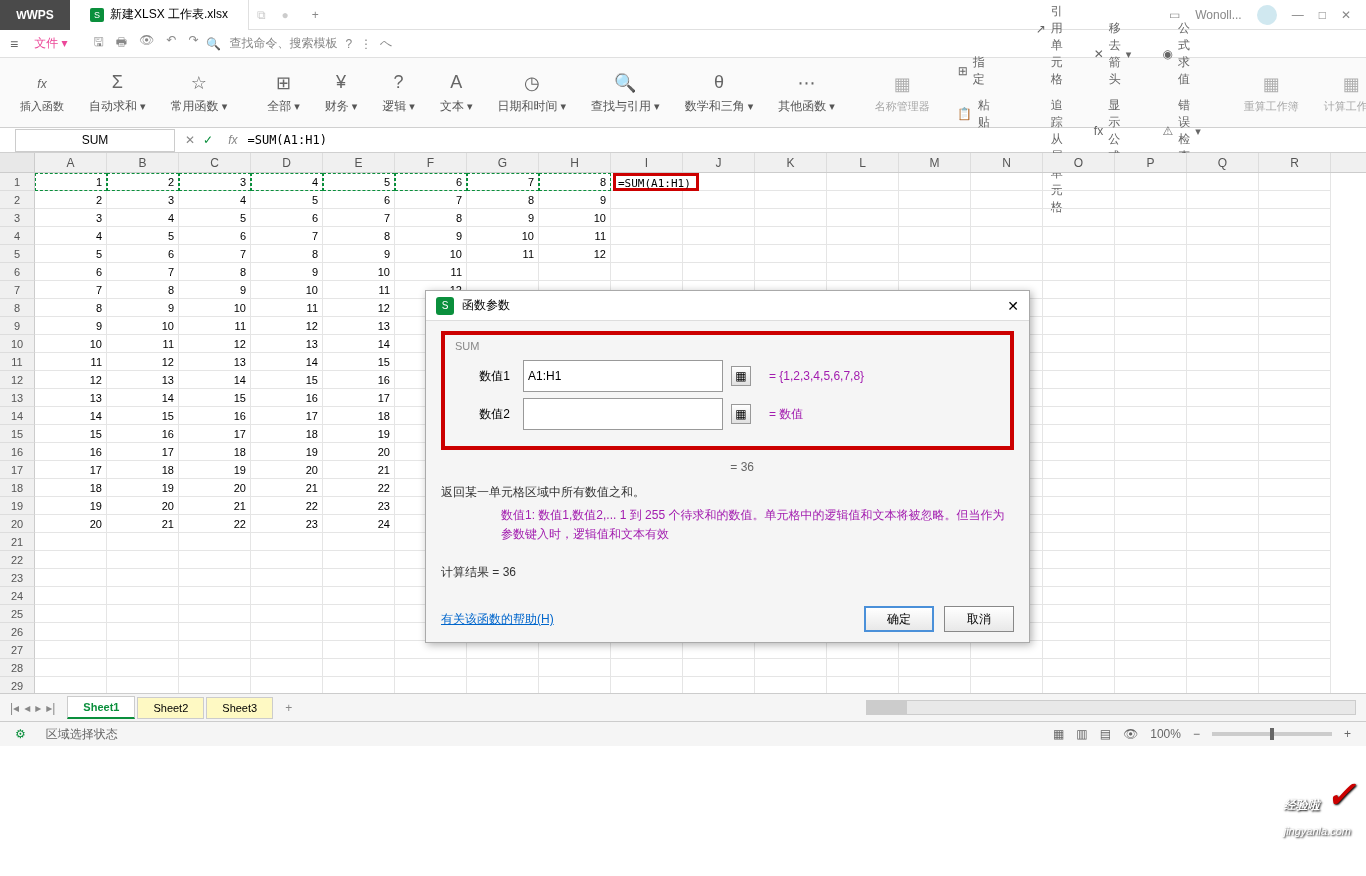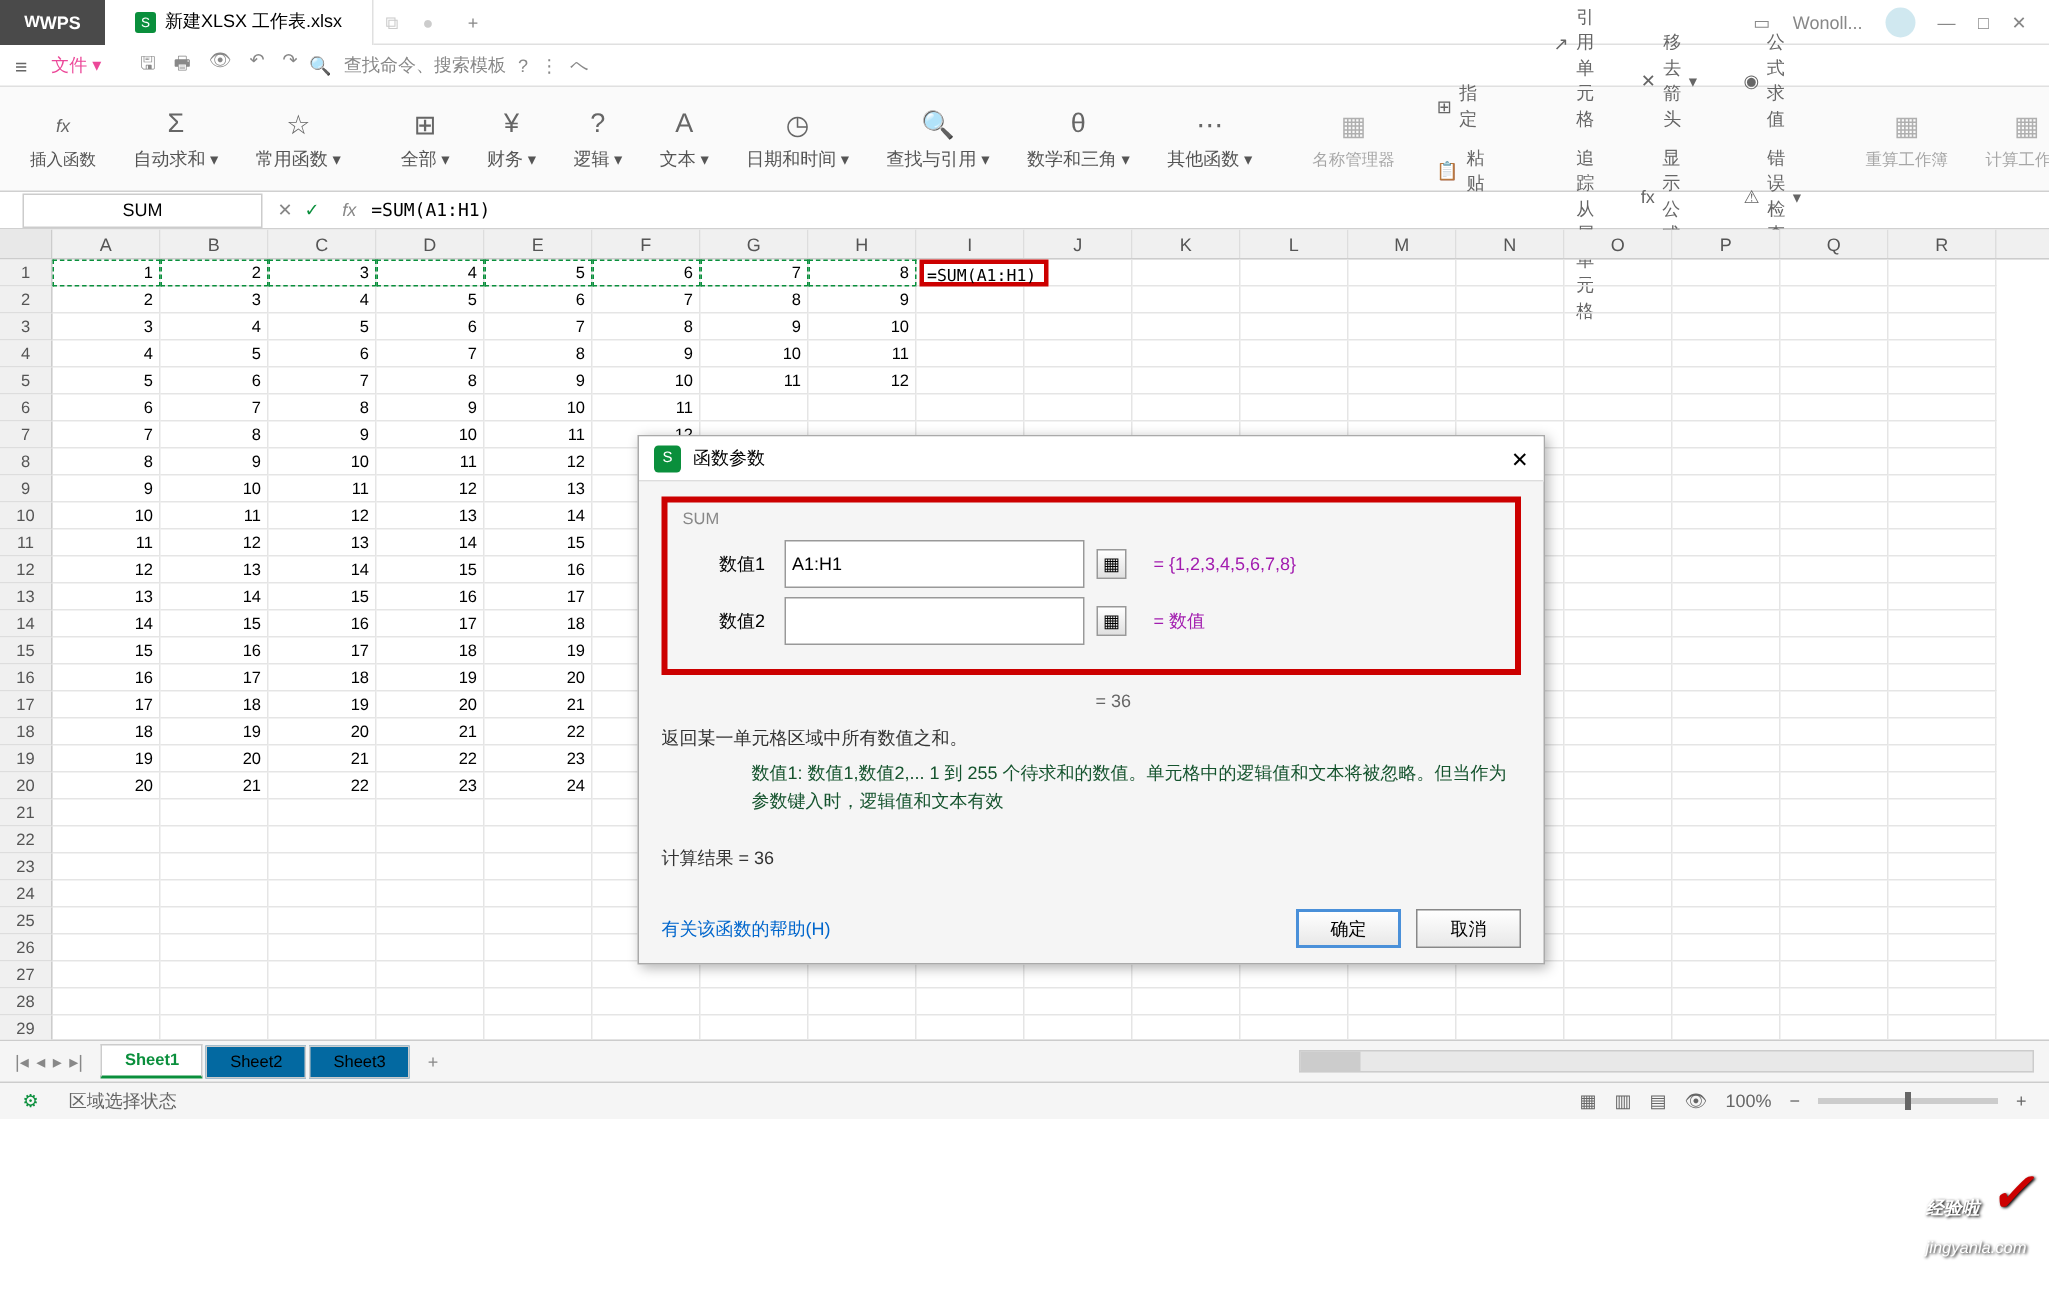--- a/index.html
+++ b/index.html
@@ -49,29 +49,29 @@
 .dlg-close{margin-left:auto;font-size:14px;cursor:pointer}
 .dlg-body{padding:10px 15px}
 .red-box{border:4px solid #cc0000;padding:5px 10px 10px;margin-bottom:10px}
 .sum-label{color:#888;font-size:11px;margin-bottom:8px}
 .param-row{display:flex;align-items:center;gap:8px;margin-bottom:6px}
 .param-label{width:60px;text-align:right;padding-right:5px}
 .param-input{flex:0 0 200px;height:32px;border:1px solid #999;padding:0 4px;background:#fff}
 .range-btn{width:20px;height:20px;border:1px solid #999;background:linear-gradient(#fff,#e0e0e0);display:flex;align-items:center;justify-content:center}
 .param-result{color:#a21caf;margin-left:10px}
 .desc-row{padding:5px 0;color:#333}
-.desc-indent{padding-left:60px;color:#14532d;line-height:1.6}
+.desc-indent{padding-left:60px;color:#a21caf;line-height:1.6}
 .eq-row{text-align:right;padding-right:260px;color:#666;margin:5px 0}
 .dlg-footer{display:flex;align-items:center;padding:10px 15px;gap:10px}
-.help-link{color:#0066cc;cursor:pointer}
+.help-link{color:#0066cc;text-decoration:underline;cursor:pointer}
 .dlg-btn{width:70px;height:26px;border:1px solid #888;background:linear-gradient(#fff,#e8e8e8);cursor:pointer}
 .dlg-btn.primary{border:2px solid #4a90d9}
 .sheet-tabs{height:28px;display:flex;align-items:center;border-top:1px solid #ccc;background:#f5f5f5;padding:0 10px;gap:2px}
 .nav-btns{display:flex;gap:5px;color:#888;margin-right:10px}
-.sheet-tab{padding:4px 15px;background:#0369a1;border:1px solid #ccc;font-size:11px}
+.sheet-tab{padding:4px 15px;background:#fef9c3;border:1px solid #ccc;font-size:11px}
 .sheet-tab.active{background:#fff;color:#0a8f3c;font-weight:bold;border-bottom:2px solid #0a8f3c}
 .hscroll{margin-left:auto;width:490px;height:15px;background:#e8e8e8;border:1px solid #ccc;position:relative}
 .hscroll-thumb{position:absolute;left:0;width:40px;height:13px;background:#ccc}
 .statusbar{height:25px;display:flex;align-items:center;padding:0 15px;background:#f5f5f5;border-top:1px solid #ccc;color:#666;gap:15px}
 .status-right{margin-left:auto;display:flex;align-items:center;gap:12px}
 .zoom-slider{width:120px;height:4px;background:#ccc;position:relative}
 .zoom-thumb{position:absolute;left:58px;top:-4px;width:4px;height:12px;background:#666}
 .watermark{position:absolute;right:15px;bottom:35px;color:#fff;font-weight:bold;font-size:22px;text-shadow:1px 1px 2px #000;font-style:italic}
 .watermark .sub{font-size:11px;font-style:italic;font-weight:normal}
 .watermark .check{color:#cc0000;font-size:36px;position:absolute;right:-5px;top:-15px}

